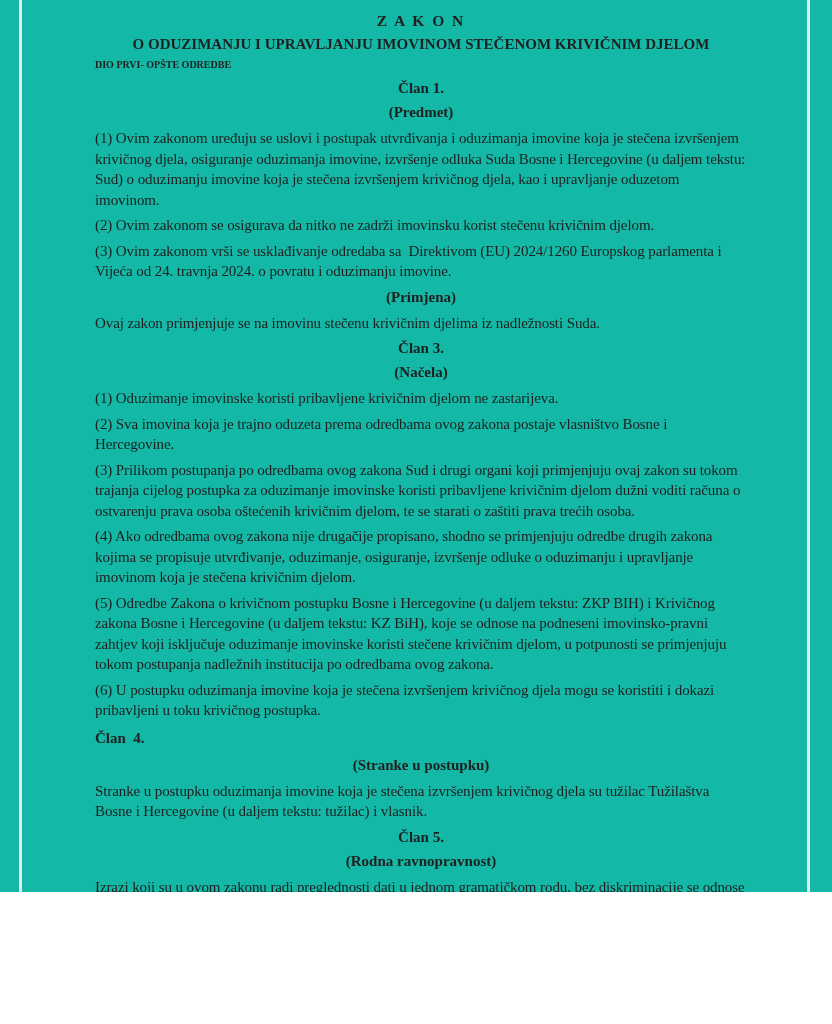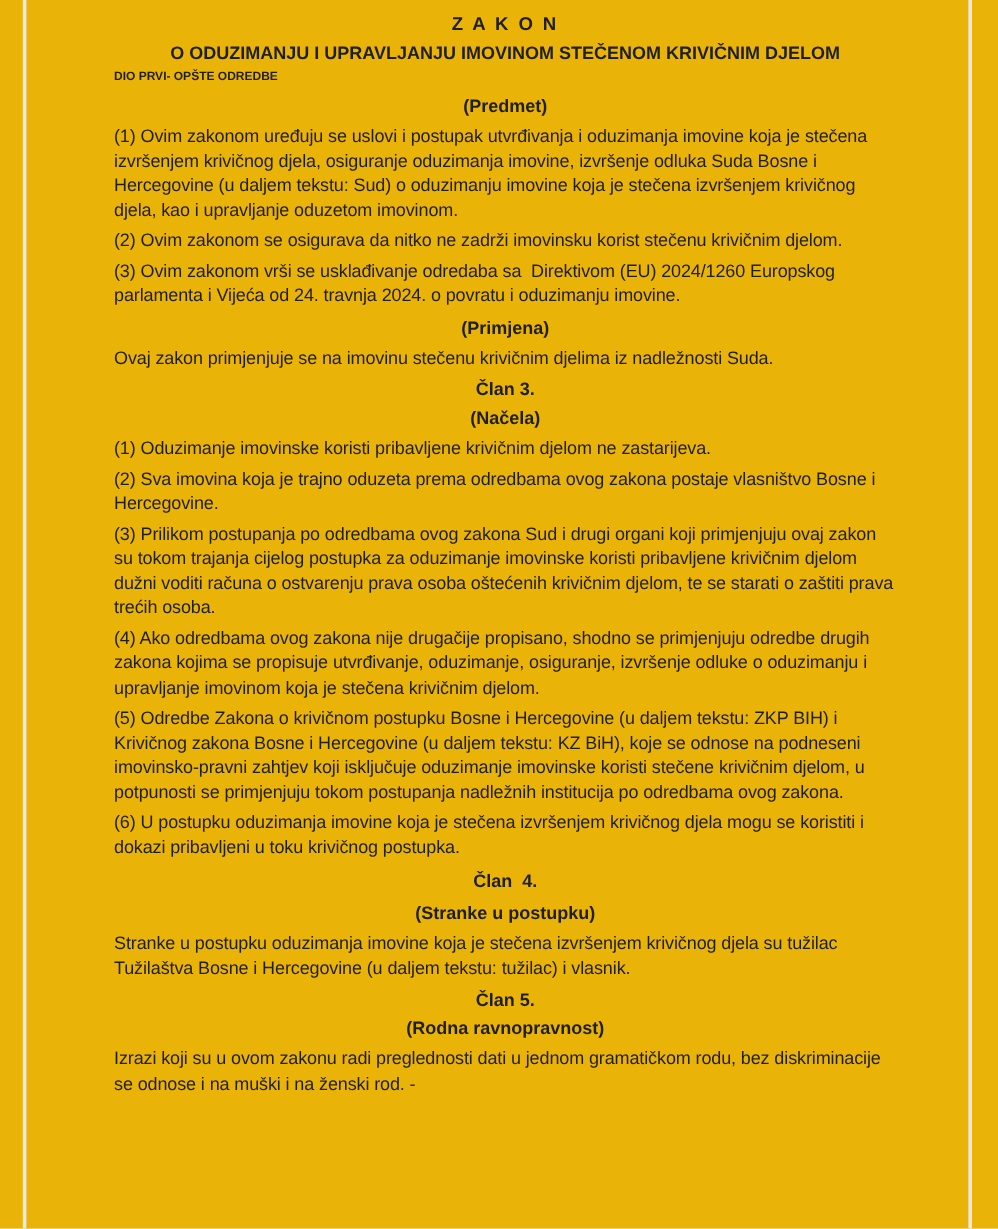--- a/index.html
+++ b/index.html
@@ -5,23 +5,24 @@
     html, body {
       margin: 0;
       padding: 0;
       background: #ffffff;
       font-family: "Liberation Sans", "DejaVu Sans", sans-serif;
       color: #1f1f1f;
     }
     .page {
       position: relative;
       width: 832px;
-      height: 1024px;
-      background: #eab308;
+      height: 892px;
+      background: #14b8a6;
       overflow: hidden;
+      font-family: Liberation Serif, serif;
     }
     .edge-line {
       position: absolute;
       top: 0;
       bottom: 0;
       width: 3px;
       background: #e9e9e9;
     }
     .edge-line.left  { left: 19px; }
     .edge-line.right { left: 807px; }
@@ -55,21 +56,21 @@
     }
     .article { margin: 0; }
     .article-number {
       text-align: center;
       font-size: 15px;
       font-weight: bold;
       line-height: 21px;
       margin: 5px 0 3px 0;
       white-space: pre-wrap;
     }
-    .article-number.align-left { text-align: center; margin-top: 7px; margin-bottom: 6px; }
+    .article-number.align-left { text-align: left; margin-top: 7px; margin-bottom: 6px; }
     .article-subtitle {
       text-align: center;
       font-size: 15px;
       font-weight: bold;
       line-height: 21px;
       margin: 0 0 5px 0;
       white-space: pre-wrap;
     }
     .para {
       font-size: 15px;
@@ -87,20 +88,21 @@
   <div class="edge-line left"></div>
   <div class="edge-line right"></div>
 
   <div class="content">
 
     <div class="law-title">Z A K O N</div>
     <div class="law-subtitle">O ODUZIMANJU I UPRAVLJANJU IMOVINOM STEČENOM KRIVIČNIM DJELOM</div>
     <div class="part-heading">DIO PRVI- OPŠTE ODREDBE</div>
 
     <div class="article">
+      <div class="article-number">Član 1.</div>
       <div class="article-subtitle">(Predmet)</div>
       <p class="para">(1) Ovim zakonom uređuju se uslovi i postupak utvrđivanja i oduzimanja imovine koja je stečena izvršenjem krivičnog djela, osiguranje oduzimanja imovine, izvršenje odluka Suda Bosne i Hercegovine (u daljem tekstu: Sud) o oduzimanju imovine koja je stečena izvršenjem krivičnog djela, kao i upravljanje oduzetom imovinom.</p>
       <p class="para">(2) Ovim zakonom se osigurava da nitko ne zadrži imovinsku korist stečenu krivičnim djelom.</p>
       <p class="para">(3) Ovim zakonom vrši se usklađivanje odredaba sa  Direktivom (EU) 2024/1260 Europskog parlamenta i Vijeća od 24. travnja 2024. o povratu i oduzimanju imovine.</p>
     </div>
 
     <div class="article">
       <div class="article-subtitle">(Primjena)</div>
       <p class="para">Ovaj zakon primjenjuje se na imovinu stečenu krivičnim djelima iz nadležnosti Suda.</p>
     </div>

